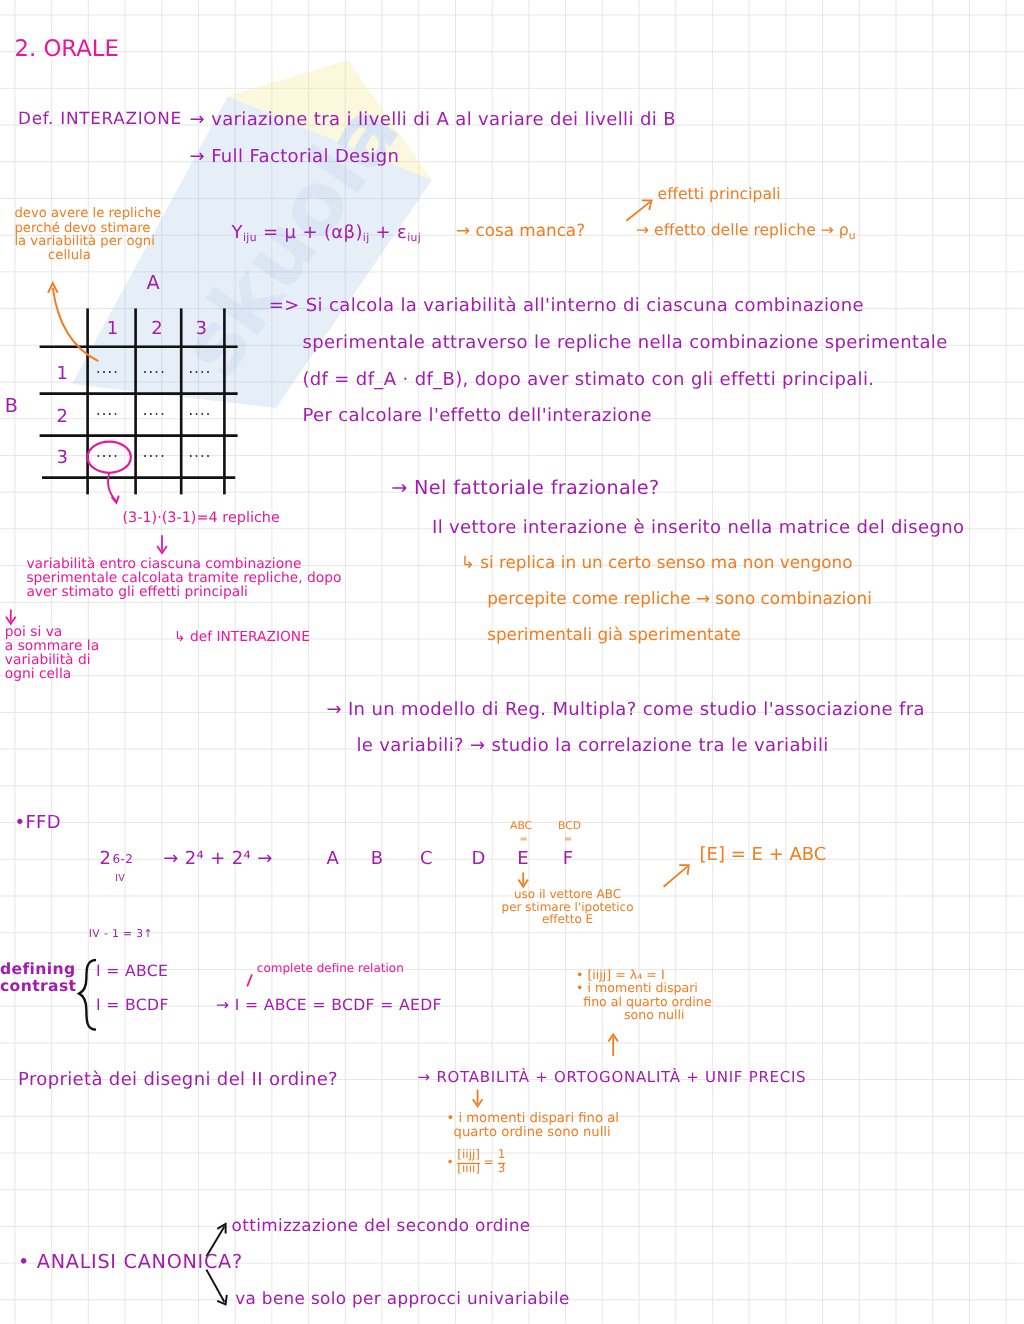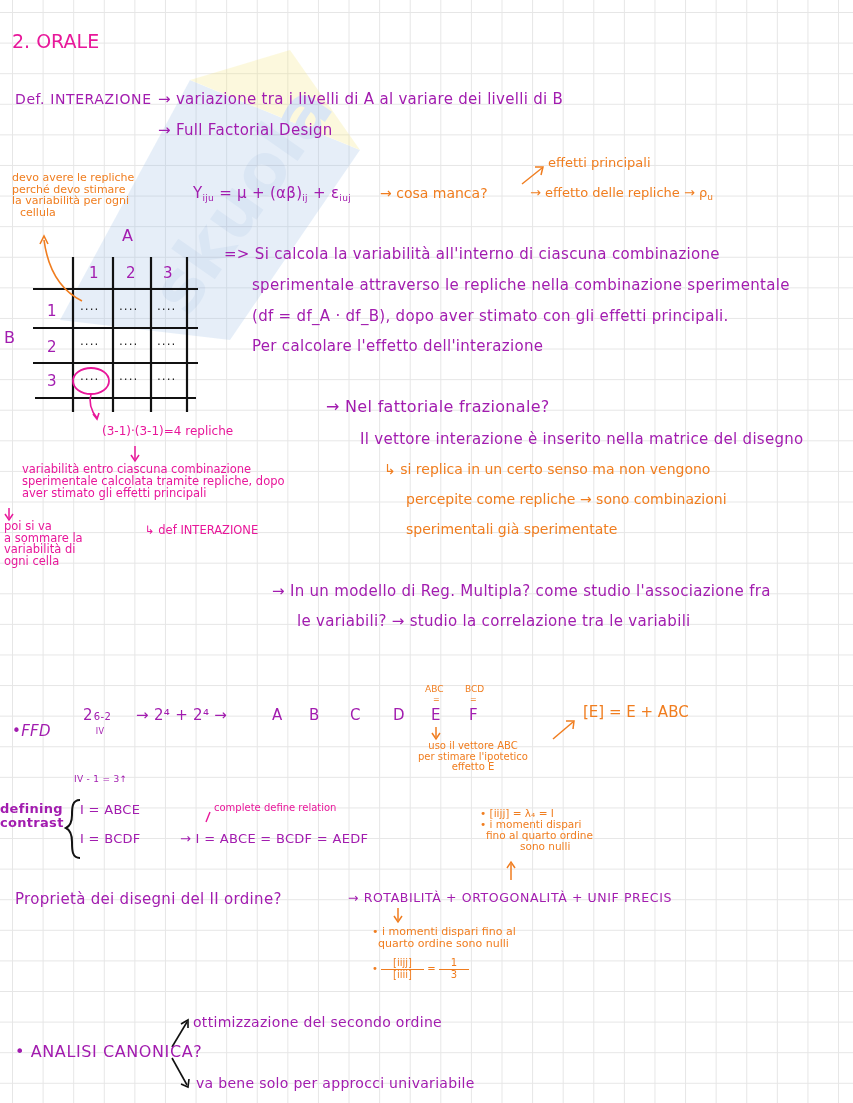--- a/index.html
+++ b/index.html
@@ -23,42 +23,42 @@
   .caps { font-size: 16px; letter-spacing: 0.6px; }
   .watermark {
     position: absolute; left: 40px; top: 40px; width: 330px; height: 300px;
     pointer-events: none; opacity: 0.22;
   }
   .sub { font-size: 9px; vertical-align: -3px; }
   svg.overlay { position: absolute; left: 0; top: 0; pointer-events: none; }
   .cell-dots { position: absolute; font-size: 12px; color: #222; letter-spacing: 1px; }
   .frac { display: inline-block; vertical-align: middle; text-align: center; }
   .frac span { display: block; }
-  .frac .num { border-bottom: 1px solid #f07d1f; padding: 0 12px; }
+  .frac .num { border-bottom: 1px solid #f07d1f; padding: 0 0; }
 </style>
 </head>
 <body>
 
 <svg class="watermark" viewBox="0 0 330 300">
   <polygon points="20,280 150,40 320,110 190,300" fill="#8fb6e3"></polygon>
   <polygon points="150,40 250,10 320,110" fill="#f3e36a"></polygon>
   <text x="60" y="230" font-size="70" fill="#5d8fd0" transform="rotate(-55 150 170)" font-family="DejaVu Sans, sans-serif" font-weight="bold">skuola</text>
 </svg>
 
 <div class="t pnk" style="left:12px;top:32px;font-size:19px;">2. ORALE</div>
 
 <div class="t blk caps" style="left:15px;top:92px;font-size:14px;">Def. INTERAZIONE</div>
 <div class="t blk" style="left:158px;top:92px;">→ <span>variazione tra i livelli di A al variare dei livelli di B</span></div>
 <div class="t blk" style="left:158px;top:123px;">→ <span>Full Factorial Design</span></div>
 
 <div class="t org-s" style="left:12px;top:172px;">
   <div>devo avere le repliche</div>
   <div>perché devo stimare</div>
   <div>la variabilità per ogni</div>
-  <div style="padding-left:8px">cellula</div>
+  <div style="padding-left:28px">cellula</div>
 </div>
 
 <div class="t blk" style="left:193px;top:186px;">
   <span>Y</span><span class="sub">iju</span>
   <span>= μ + (αβ)</span><span class="sub">ij</span>
   <span>+ ε</span><span class="sub">iuj</span>
 </div>
 <div class="t org" style="left:380px;top:186px;">→ <span>cosa manca?</span></div>
 <div class="t org" style="left:548px;top:156px;font-size:13px;">effetti principali</div>
 <div class="t org" style="left:530px;top:186px;font-size:13px;">→ <span>effetto delle repliche</span> → <span>ρ</span><span class="sub">u</span></div>
@@ -154,21 +154,21 @@
 
 <div class="t blk" style="left:326px;top:399px;font-size:16px;">→ Nel fattoriale frazionale?</div>
 <div class="t blk" style="left:360px;top:432px;">Il vettore interazione è inserito nella matrice del disegno</div>
 <div class="t org" style="left:384px;top:462px;">↳ si replica in un certo senso ma non vengono</div>
 <div class="t org" style="left:406px;top:492px;">percepite come repliche → sono combinazioni</div>
 <div class="t org" style="left:406px;top:522px;">sperimentali già sperimentate</div>
 
 <div class="t blk" style="left:272px;top:584px;">→ In un modello di Reg. Multipla? come studio l'associazione fra</div>
 <div class="t blk" style="left:297px;top:614px;">le variabili? → studio la correlazione tra le variabili</div>
 
-<div class="t blk" style="left:12px;top:724px;font-style:italic;">•FFD</div>
+<div class="t blk" style="left:12px;top:678px;">•FFD</div>
 <div class="t blk" style="left:83px;top:708px;">
   <span>2</span><span style="position:relative;display:inline-block;width:22px;"><span style="position:absolute;left:1px;top:-8px;font-size:10px;">6-2</span><span style="position:absolute;left:3px;top:8px;font-size:8px;">IV</span></span>
 </div>
 <div class="t blk" style="left:136px;top:708px;">→ 2⁴ + 2⁴ →</div>
 <div class="t blk" style="left:272px;top:708px;">A</div>
 <div class="t blk" style="left:309px;top:708px;">B</div>
 <div class="t blk" style="left:350px;top:708px;">C</div>
 <div class="t blk" style="left:393px;top:708px;">D</div>
 <div class="t blk" style="left:431px;top:708px;">E</div>
 <div class="t blk" style="left:469px;top:708px;">F</div>

